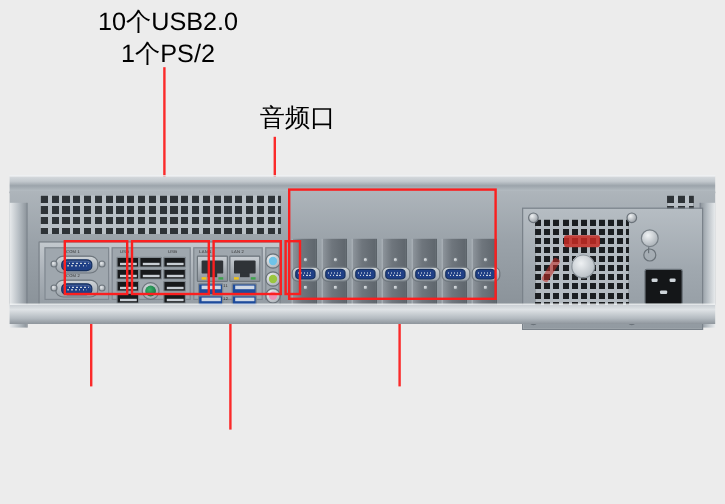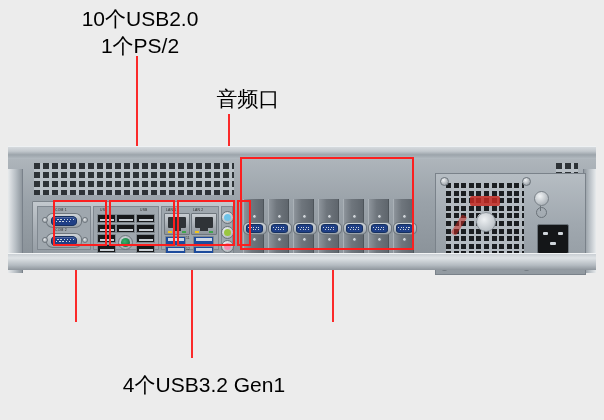--- a/index.html
+++ b/index.html
@@ -141,21 +141,20 @@
 
   <div class="anno c" style="left:140px;top:6px;">
     <div>10个USB2.0</div>
     <div>1个PS/2</div>
   </div>
 
   <div class="anno c" style="left:228px;top:86px;margin-left:20px;">音频口</div>
 
 
   <div class="anno c" style="left:204px;top:372px;">
-    <div>4个USB3.2 Gen1</div>
   </div>
 
 
   <div class="lead" style="left:136px;top:56px;height:150px;"></div>
   <div class="dot" style="left:137px;top:205px;"></div>
 
   <div class="lead" style="left:228px;top:114px;height:92px;"></div>
   <div class="dot" style="left:229px;top:205px;"></div>
 
   <div class="lead" style="left:75px;top:250px;height:72px;"></div>

